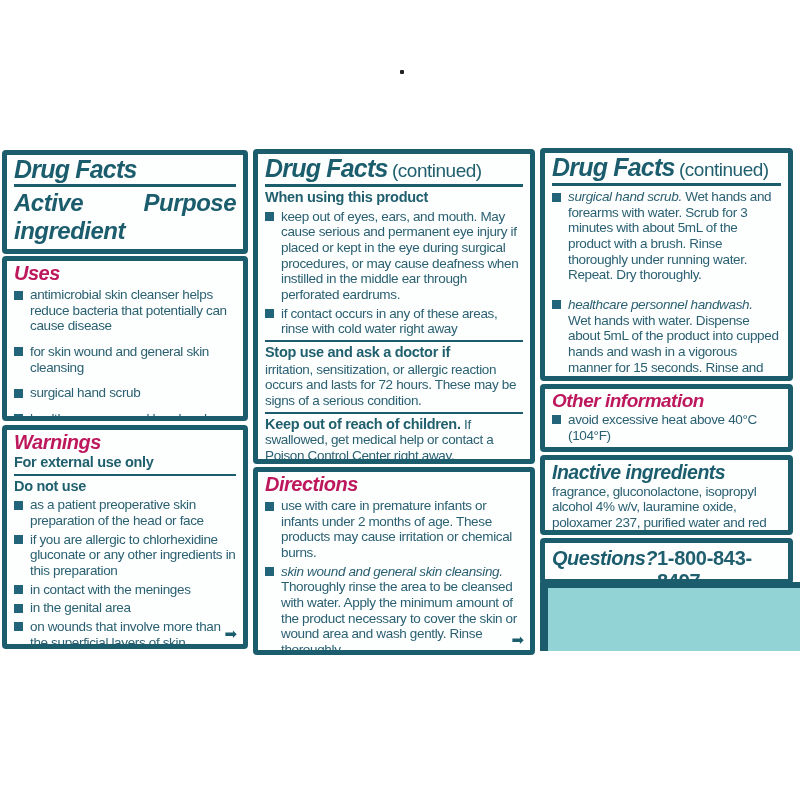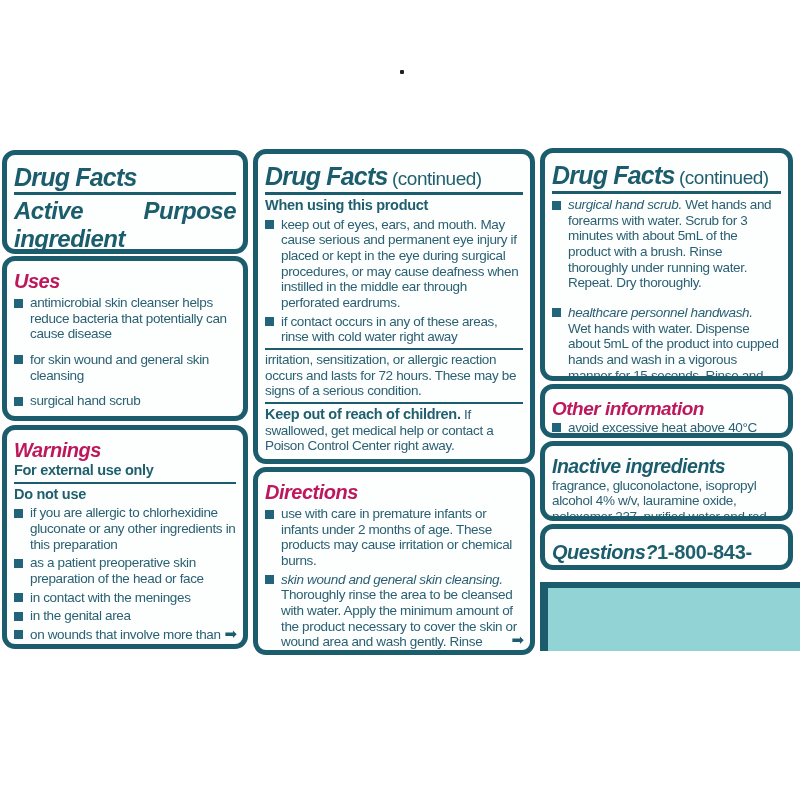--- a/index.html
+++ b/index.html
@@ -3,22 +3,22 @@
 <meta charset="utf-8">
 <style>
   html,body{margin:0;padding:0;background:#ffffff;}
   .stage{position:relative;width:800px;height:800px;background:#ffffff;overflow:hidden;
          font-family:"Liberation Sans","DejaVu Sans",sans-serif;}
   .stray-dot{position:absolute;left:400px;top:70px;width:4px;height:4px;background:#222;border-radius:1px;}
   .col{position:absolute;top:150px;}
   #col1{left:2px;width:246px;}
   #col2{left:253px;width:282px;top:149px;}
   #col3{left:540px;width:253px;top:148px;}
-  .box{background:#fdfefe;border:5px solid #1b5d6c;border-radius:13px;
-       padding:9px 7px 3px 7px;box-sizing:border-box;position:relative;overflow:hidden;
+  .box{background:#fdfefe;border:5px solid #1b5d6c;border-radius:4px;
+       padding:1px 7px 3px 7px;box-sizing:border-box;position:relative;overflow:hidden;
        color:#2a6072;}
   .df-title{font-style:italic;font-weight:bold;font-size:25px;line-height:1.05;
             color:#1b5d6c;letter-spacing:-0.8px;margin:0;display:inline;}
   .df-suffix{font-size:19px;font-weight:normal;font-style:normal;color:#1f5f6e;letter-spacing:-0.5px;}
   .rule{height:3px;background:#1b5d6c;margin:2px 0 2px 0;}
   .rule.thin{height:2px;margin:3px 0 2px 0;}
   .sechead{font-style:italic;font-weight:bold;font-size:20px;color:#be185d;
            letter-spacing:-0.5px;line-height:1.05;margin:1px 0 1px 0;}
   .subhead{font-weight:bold;font-size:14.5px;color:#1f5f6e;letter-spacing:-0.3px;line-height:1.15;}
   .body, li{font-size:13.5px;letter-spacing:-0.35px;line-height:1.16;color:#2a6072;}
@@ -75,41 +75,42 @@
         <li><span class="sq"></span><span>healthcare personnel handwash</span></li>
       </ul>
     </section>
 
     <section class="box mt4" style="height:224px;">
       <h2 class="sechead">Warnings</h2>
       <div class="subhead">For external use only</div>
       <div class="rule thin"></div>
       <div class="subhead">Do not use</div>
       <ul>
+        <li><span class="sq"></span><span>as a patient preoperative skin preparation of the head or face</span></li>
         <li><span class="sq"></span><span>if you are allergic to chlorhexidine gluconate or any other ingredients in this preparation</span></li>
-        <li><span class="sq"></span><span>as a patient preoperative skin preparation of the head or face</span></li>
         <li><span class="sq"></span><span>in contact with the meninges</span></li>
         <li><span class="sq"></span><span>in the genital area</span></li>
         <li><span class="sq"></span><span>on wounds that involve more than the superficial layers of skin</span></li>
       </ul>
       <span class="arrow">➡</span>
     </section>
   </div>
 
   <div class="col" id="col2">
     <section class="box" style="height:315px;">
       <h1 class="df-title">Drug Facts</h1>
       <span class="df-suffix">(continued)</span>
       <div class="rule"></div>
       <div class="subhead">When using this product</div>
       <ul>
         <li><span class="sq"></span><span>keep out of eyes, ears, and mouth. May cause serious and permanent eye injury if placed or kept in the eye during surgical procedures, or may cause deafness when instilled in the middle ear through perforated eardrums.</span></li>
         <li><span class="sq"></span><span>if contact occurs in any of these areas, rinse with cold water right away</span></li>
       </ul>
       <div class="rule thin"></div>
+      <div class="subhead">Stop use and ask a doctor if</div>
       <p class="body">irritation, sensitization, or allergic reaction occurs and lasts for 72 hours. These may be signs of a serious condition.</p>
       <div class="rule thin"></div>
       <p class="body"><span class="subhead">Keep out of reach of children.</span> <span>If swallowed, get medical help or contact a Poison Control Center right away.</span></p>
     </section>
 
     <section class="box mt3" style="height:188px;">
       <h2 class="sechead">Directions</h2>
       <ul>
         <li><span class="sq"></span><span>use with care in premature infants or infants under 2 months of age. These products may cause irritation or chemical burns.</span></li>
         <li><span class="sq"></span><span class="ital">skin wound and general skin cleansing.</span> <span>Thoroughly rinse the area to be cleansed with water. Apply the minimum amount of the product necessary to cover the skin or wound area and wash gently. Rinse thoroughly.</span></li>
@@ -122,21 +123,21 @@
     <section class="box" style="height:233px;">
       <h1 class="df-title">Drug Facts</h1>
       <span class="df-suffix">(continued)</span>
       <div class="rule"></div>
       <ul>
         <li style="margin-bottom:14px;"><span class="sq"></span><span class="ital">surgical hand scrub.</span> <span>Wet hands and forearms with water. Scrub for 3 minutes with about 5mL of the product with a brush. Rinse thoroughly under running water. Repeat. Dry thoroughly.</span></li>
         <li><span class="sq"></span><span class="ital">healthcare personnel handwash.</span><br><span>Wet hands with water. Dispense about 5mL of the product into cupped hands and wash in a vigorous manner for 15 seconds. Rinse and dry thoroughly.</span></li>
       </ul>
     </section>
 
-    <section class="box mt3" style="height:54px;">
+    <section class="box mt3" style="height:68px;">
       <h2 class="sechead" style="font-size:19px;">Other information</h2>
       <ul style="margin-top:1px;">
         <li><span class="sq"></span><span>avoid excessive heat above 40°C (104°F)</span></li>
       </ul>
     </section>
 
     <section class="box mt3" style="height:80px;">
       <p class="body" style="margin:0;"><span class="inline-head">Inactive ingredients</span> <span>fragrance, gluconolactone, isopropyl alcohol 4% w/v, lauramine oxide, poloxamer 237, purified water and red 40</span></p>
     </section>
 

